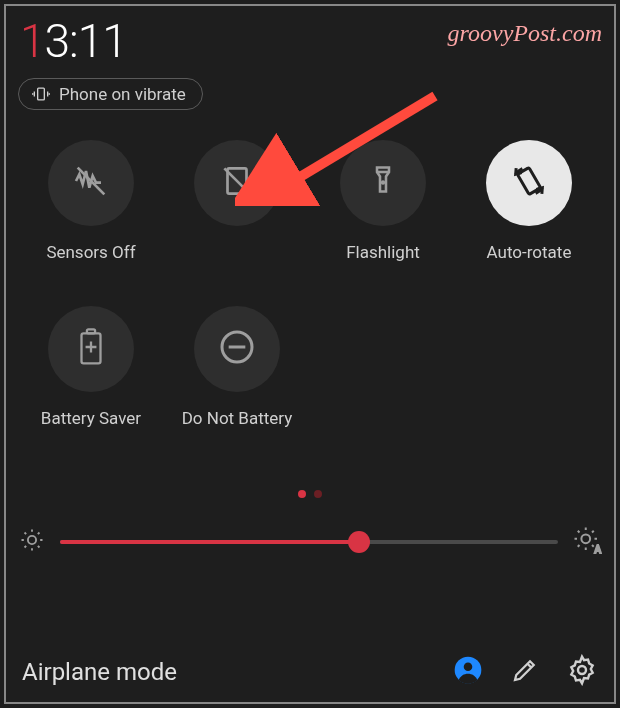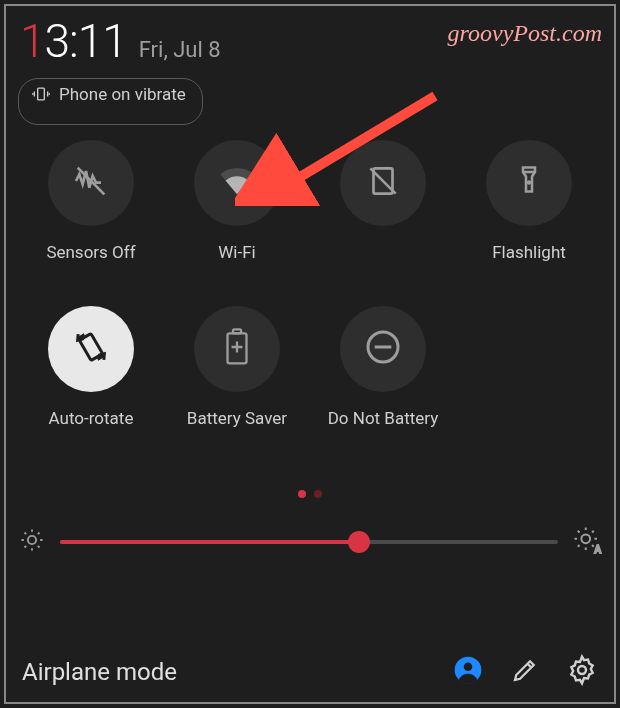--- a/index.html
+++ b/index.html
@@ -6,21 +6,21 @@
     body{width:620px;height:708px;background:#1e1e1e;position:relative;overflow:hidden;}
     .frame{position:absolute;inset:4px;border:2px solid #888;}
 
     .status{position:absolute;top:14px;left:20px;display:flex;align-items:baseline;gap:12px;color:#fff;}
     .clock{font-size:46px;font-weight:300;letter-spacing:-1px;}
     .clock .h1{color:#d93444;}
     .date{font-size:22px;color:#9e9e9e;font-weight:400;}
 
     .watermark{position:absolute;top:20px;right:18px;font-size:24px;font-style:italic;font-family:Georgia,serif;color:#fca5a5;}
 
-    .vibrate-chip{position:absolute;top:78px;left:18px;display:flex;align-items:center;gap:8px;border:1.5px solid #5a5a5a;color:#cfcfcf;border-radius:20px;padding:5px 16px 20px 12px;font-size:17px;}
+    .vibrate-chip{position:absolute;top:78px;left:18px;display:flex;align-items:center;gap:8px;border:1.5px solid #5a5a5a;color:#cfcfcf;border-radius:20px;padding:5px 16px 5px 12px;font-size:17px;}
     .vibrate-chip svg{display:block;}
 
     .tiles{position:absolute;top:140px;left:0;right:0;padding:0 18px;display:grid;grid-template-columns:repeat(4,1fr);row-gap:44px;column-gap:0;}
     .tile{display:flex;flex-direction:column;align-items:center;gap:16px;cursor:pointer;}
     .tile .circle{width:86px;height:86px;border-radius:50%;background:#2e2e2e;display:flex;align-items:center;justify-content:center;}
     .tile .circle.active{background:#e8e8e8;}
     .tile .lbl{color:#d0d0d0;font-size:17px;white-space:nowrap;}
 
     .arrow{position:absolute;top:86px;left:235px;pointer-events:none;}
 
@@ -37,21 +37,20 @@
     .footer .title{flex:1;color:#e0e0e0;font-size:24px;}
     .footer .icon-btn{cursor:pointer;}
   </style>
 </head>
 <body>
 
 <div class="frame"></div>
 
 <div class="status">
   <div class="clock"><span class="h1">1</span><span>3:11</span></div>
-  <div class="date">Fri, Jul 8</div>
 </div>
 
 <div class="watermark">groovyPost.com</div>
 
 <div class="vibrate-chip">
   <span>
     <svg width="20" height="20" viewBox="0 0 24 24" fill="none" stroke="#cfcfcf" stroke-width="1.6">
       <rect x="8" y="5" width="8" height="14" rx="1"></rect>
       <path d="M4 9v6M2 11v2M20 9v6M22 11v2"></path>
     </svg>
@@ -65,32 +64,20 @@
       <span>
         <svg width="40" height="40" viewBox="0 0 24 24" fill="none" stroke="#9e9e9e" stroke-width="1.6">
           <path d="M3 12l2-4 2 6 2-8 2 10 2-7 2 4 3 0"></path>
           <path d="M4 4l16 16" stroke="#9e9e9e"></path>
         </svg>
       </span>
     </div>
     <div class="lbl">Sensors Off</div>
   </div>
 
-  <div class="tile">
-    <div class="circle">
-      <span>
-        <svg width="40" height="40" viewBox="0 0 24 24">
-          <path d="M12 20l10-12c-5.5-5-14.5-5-20 0l10 12z" fill="none" stroke="#565656" stroke-width="0"></path>
-          <path d="M12 20L2 8c5.5-5 14.5-5 20 0L12 20z" fill="#4b4b4b"></path>
-          <path d="M12 20L5.1 11.7c3.9-3.4 9.9-3.4 13.8 0L12 20z" fill="#b5b5b5"></path>
-        </svg>
-      </span>
-    </div>
-    <div class="lbl">Wi-Fi</div>
-  </div>
 
   <div class="tile">
     <div class="circle">
       <span>
         <svg width="38" height="38" viewBox="0 0 24 24" fill="none" stroke="#9e9e9e" stroke-width="1.7">
           <rect x="6" y="4" width="12" height="16" rx="1"></rect>
           <path d="M4 4l16 16"></path>
         </svg>
       </span>
     </div>

